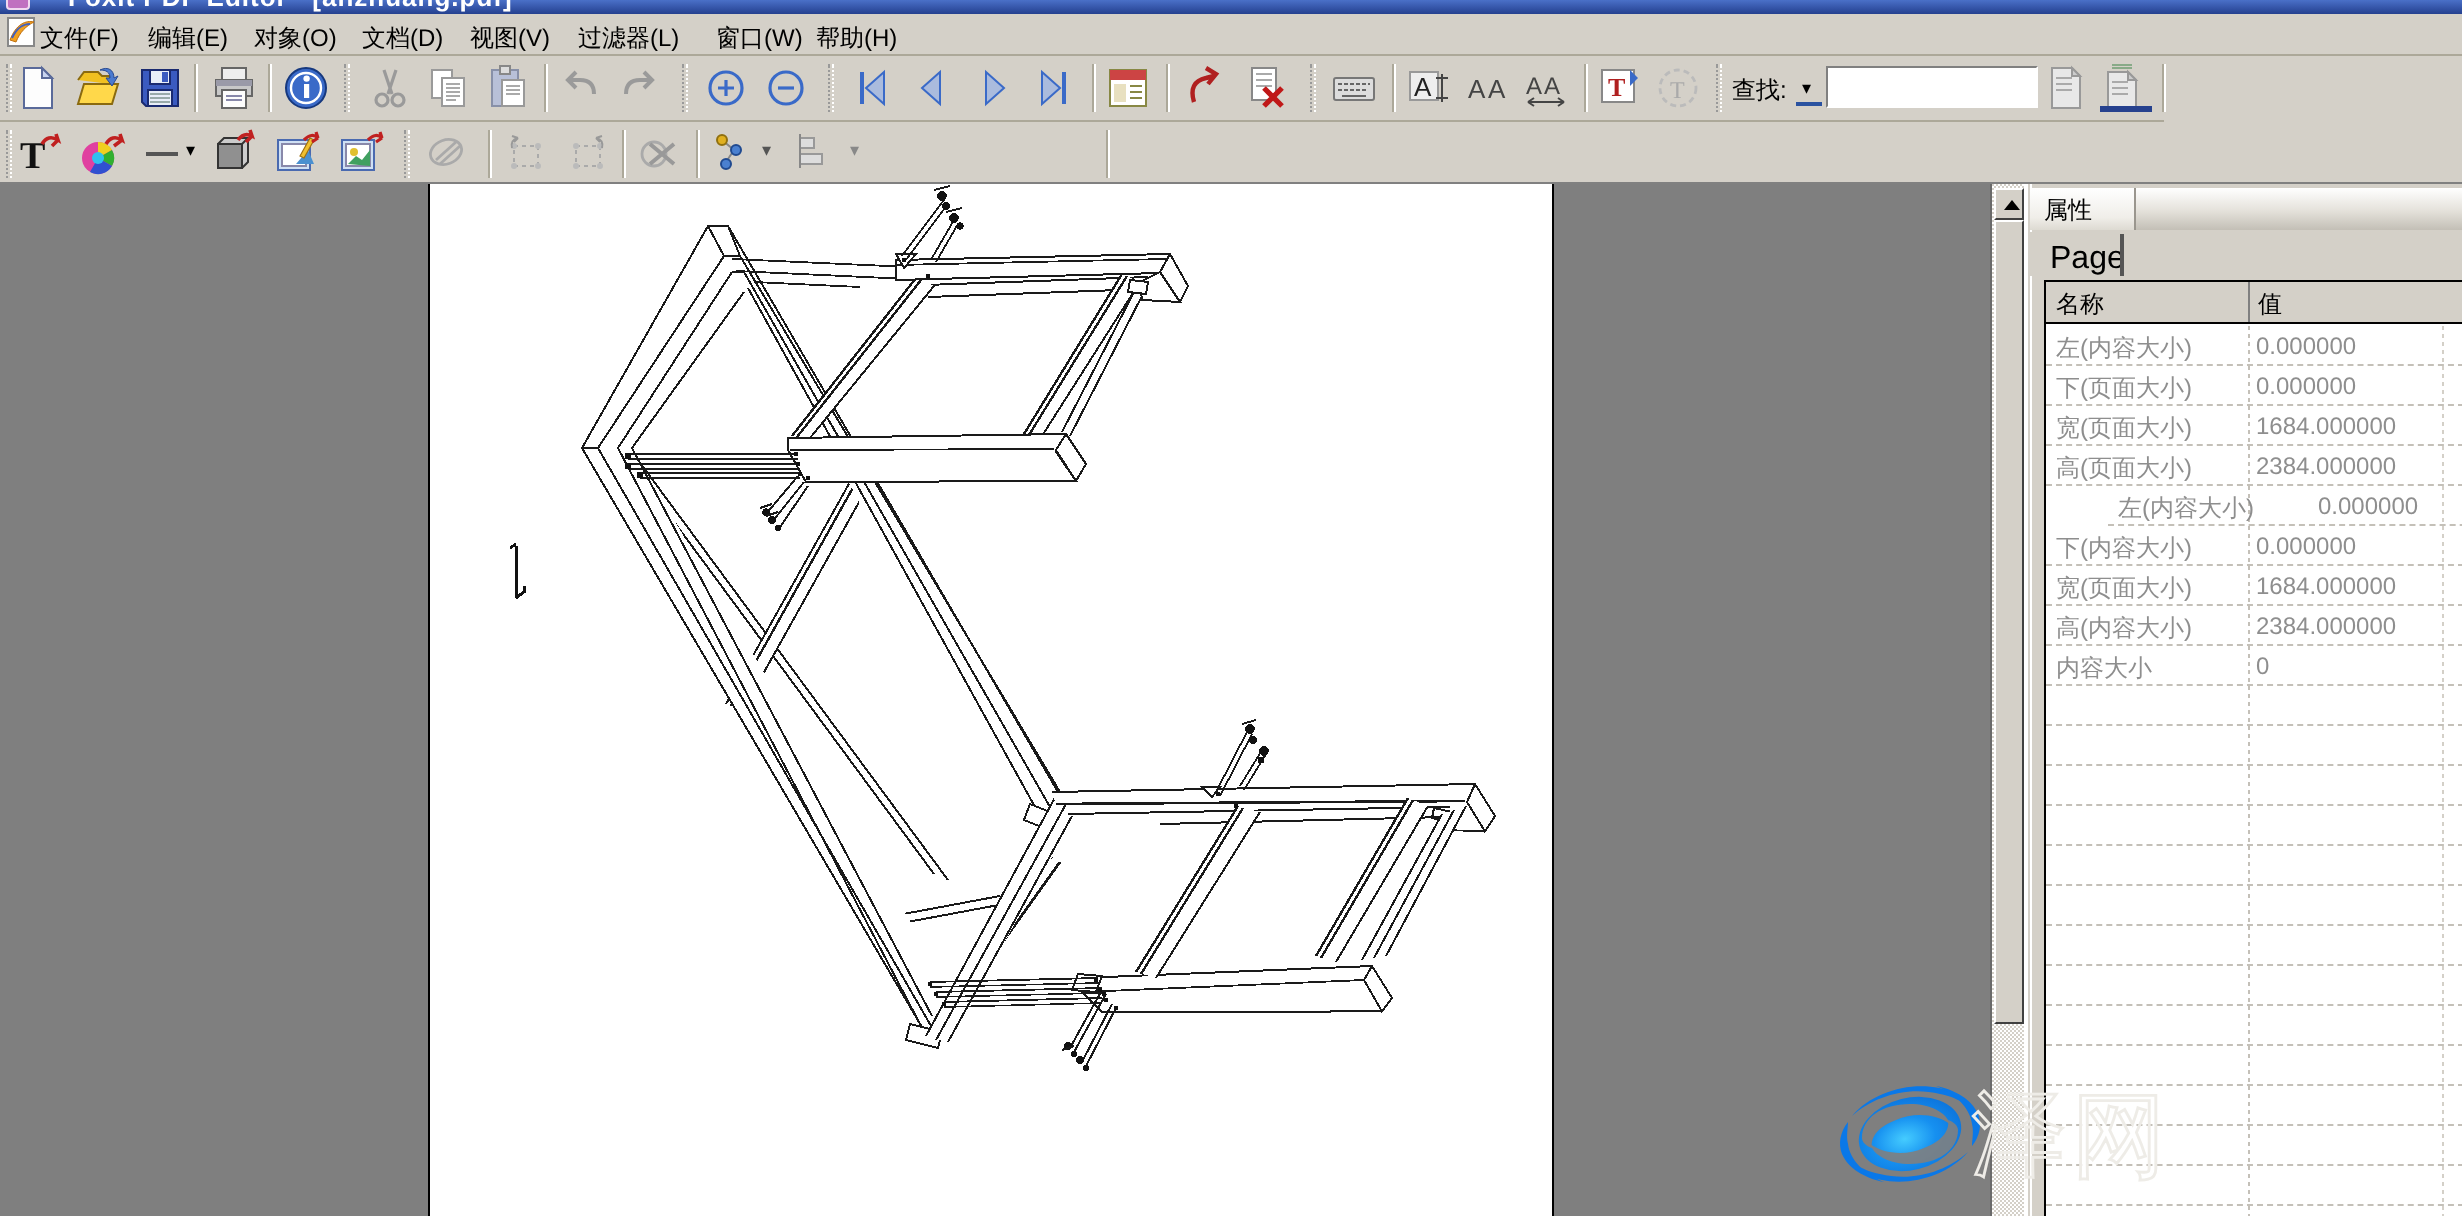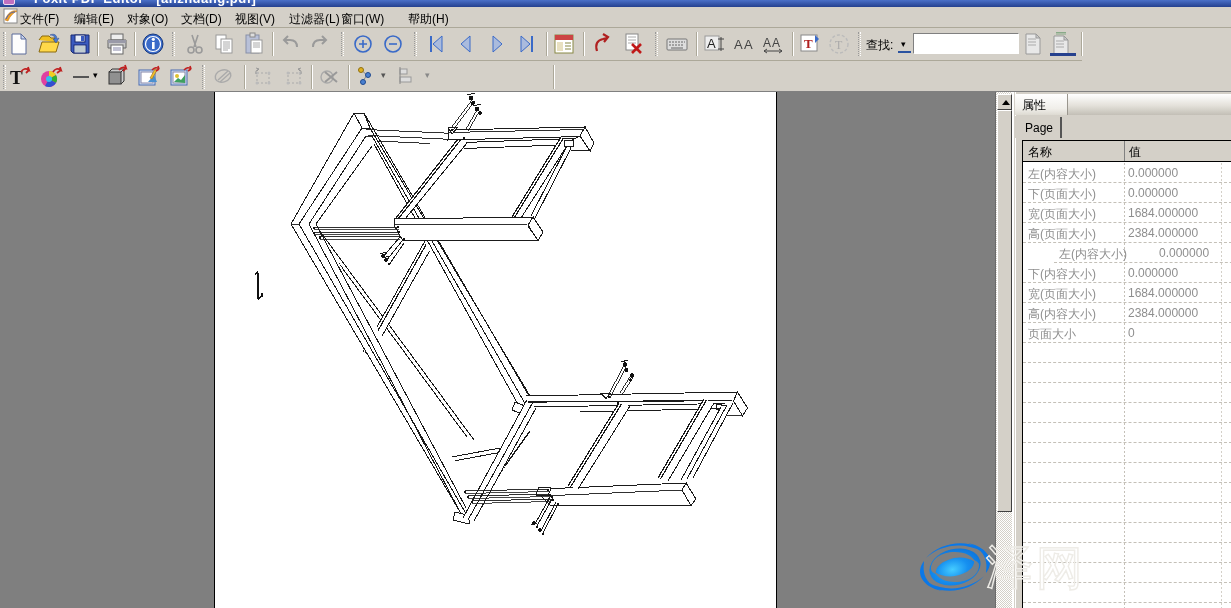--- a/index.html
+++ b/index.html
@@ -38,21 +38,21 @@
   background-image:conic-gradient(#ffffff 0 25%, #d4d0c8 0 50%, #ffffff 0 75%, #d4d0c8 0); background-size:2px 2px; }
 #vs-btn { position:absolute; left:1px; top:2px; width:15px; height:16px; background:#d4d0c8; border-top:1px solid #fff; border-left:1px solid #fff; border-right:1px solid #404040; border-bottom:1px solid #404040; }
 #vs-btn:after { content:""; position:absolute; left:4px; top:5px; border-left:4px solid transparent; border-right:4px solid transparent; border-bottom:5px solid #000; }
 #vs-thumb { position:absolute; left:1px; top:18px; width:15px; height:402px; background:#d4d0c8; border-top:1px solid #fff; border-left:1px solid #fff; border-right:1px solid #404040; border-bottom:1px solid #404040; }
 
 #panel { position:absolute; left:1012px; top:92px; width:219px; height:516px; background:#d4d0c8; }
 #panel-groove { position:absolute; left:0; top:0; width:4px; height:516px; background:linear-gradient(90deg,#ffffff 0 2px,#d4d0c8 2px 3px,#ffffff 3px 4px); }
 #prop-hdr { position:absolute; left:3px; top:2px; width:216px; height:21px; background:linear-gradient(180deg,#ffffff 0%,#e4e1da 55%,#c3bfb6 100%); }
 #prop-tab { position:absolute; left:0px; top:0px; width:53px; height:21px; background:linear-gradient(180deg,#ffffff 0%,#f0eee9 70%,#dddad2 100%); border-right:1px solid #9a968e; font-size:12px; padding:3px 0 0 7px; }
 #page-tabrow { position:absolute; left:3px; top:24px; width:216px; height:22px; background:#d4d0c8; }
-#page-tab { position:absolute; left:1px; top:1px; width:43px; height:21px; background:#d4d0c8; font-size:12px; padding:4px 0 0 9px; }
+#page-tab { position:absolute; left:1px; top:1px; width:43px; height:21px; background:#d4d0c8; font-size:16px; padding:4px 0 0 9px; }
 #page-tab-r { position:absolute; left:45px; top:1px; width:2px; height:21px; background:#555; }
 #ptable { position:absolute; left:10px; top:48px; width:209px; height:468px; background:#fff; font-size:12px; border-left:1px solid #000; }
 #pt-hdr { position:absolute; left:0; top:0; width:209px; height:22px; background:#d4d0c8; border-top:1px solid #000; border-bottom:1px solid #000; }
 #pt-hdr .c1 { position:absolute; left:5px; top:3px; color:#000; }
 #pt-hdr .c2 { position:absolute; left:106px; top:3px; color:#000; }
 #pt-hdr .cd { position:absolute; left:101px; top:0; width:1px; height:20px; background:#808080; }
 #pt-body { position:absolute; left:0; top:23px; width:210px; height:445px; }
 .prow { position:absolute; left:0; width:209px; height:20px; border-bottom:1px dashed #c4c0b8; color:#8e8e8e; }
 .prow .l { position:absolute; left:5px; top:3px; }
 .prow .v { position:absolute; left:105px; top:3px; }
@@ -74,21 +74,21 @@
         <rect x="1" y="1" width="13" height="14" fill="#fff" stroke="#888"></rect>
         <path d="M2 12 C5 4 10 2 14 3 C10 5 7 8 5 13 Z" fill="#f0a020" stroke="#c07010" stroke-width="0.5"></path>
         <path d="M3 11 C6 5 9 4 12 4" stroke="#4060c0" fill="none"></path>
       </svg>
     <div class="menuitem" style="left:20px">文件(F)</div>
     <div class="menuitem" style="left:74px">编辑(E)</div>
     <div class="menuitem" style="left:127px">对象(O)</div>
     <div class="menuitem" style="left:181px">文档(D)</div>
     <div class="menuitem" style="left:235px">视图(V)</div>
     <div class="menuitem" style="left:289px">过滤器(L)</div>
-    <div class="menuitem" style="left:341px">窗口(W)</div>
+    <div class="menuitem" style="left:358px">窗口(W)</div>
     <div class="menuitem" style="left:408px">帮助(H)</div>
   </div>
   <div id="mb-sep"></div>
   <div id="tb1">
     <div class="grip" style="left:3px"></div>
     <div class="ticon" style="left:6px" id="i-new"><svg viewBox="0 0 26 26">
           <path d="M6 3 h9 l5 5 v15 h-14 z" fill="#fdfdfd" stroke="#5a6a9a"></path>
           <path d="M15 3 l5 5 h-5 z" fill="#c8d4f0" stroke="#5a6a9a"></path>
         </svg></div>
     <div class="ticon" style="left:36px" id="i-open"><svg viewBox="0 0 26 26">
@@ -520,21 +520,21 @@
           </div>
           <div class="prow" style="top: 120px;">
             <span class="l">宽(页面大小)</span>
             <span class="v">1684.000000</span>
           </div>
           <div class="prow" style="top: 140px;">
             <span class="l">高(内容大小)</span>
             <span class="v">2384.000000</span>
           </div>
           <div class="prow" style="top: 160px;">
-            <span class="l">页面大小</span>
+            <span class="l">内容大小</span>
             <span class="v">0</span>
           </div>
           <div class="prow" style="top: 180px;"></div>
           <div class="prow" style="top: 200px;"></div>
           <div class="prow" style="top: 220px;"></div>
           <div class="prow" style="top: 240px;"></div>
           <div class="prow" style="top: 260px;"></div>
           <div class="prow" style="top: 280px;"></div>
           <div class="prow" style="top: 300px;"></div>
           <div class="prow" style="top: 320px;"></div>

